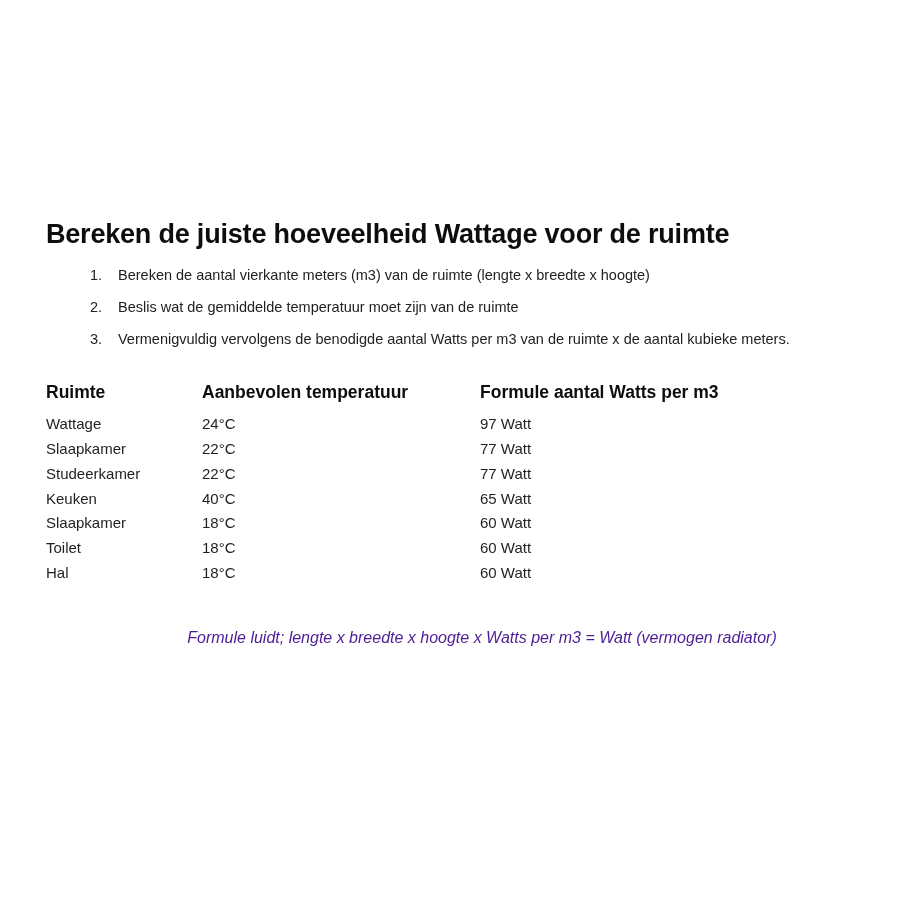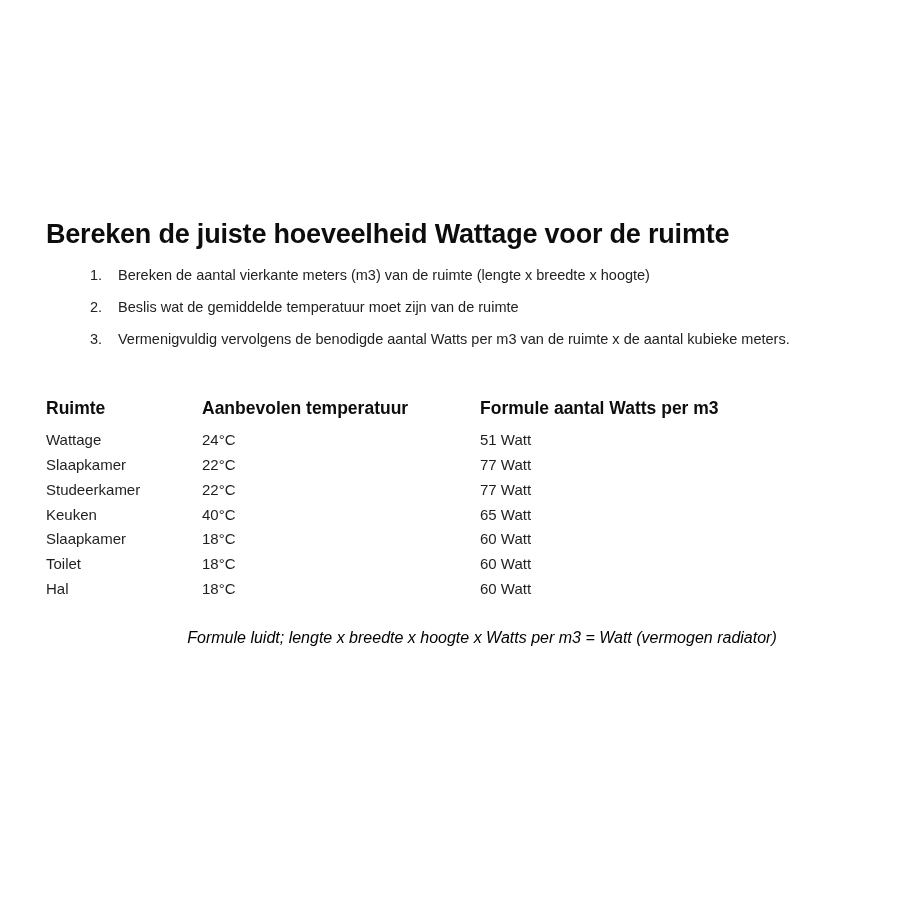--- a/index.html
+++ b/index.html
@@ -49,21 +49,21 @@
   .steps li::before {
     content: counter(step) ".";
     position: absolute;
     left: 0;
     top: 0;
   }
 
   .wattage-table {
     position: absolute;
     left: 46px;
-    top: 397px;
+    top: 381px;
   }
   .trow {
     display: grid;
     grid-template-columns: 156px 278px 340px;
     align-items: baseline;
   }
   .trow.thead {
     font-size: 17.5px;
     font-weight: 700;
     color: #0d0d0d;
@@ -80,21 +80,21 @@
   }
 
   .formula-note {
     position: absolute;
     left: 64px;
     top: 629px;
     width: 836px;
     text-align: center;
     font-style: italic;
     font-size: 16px;
-    color: #000000;
+    color: #4c1d95;
     white-space: nowrap;
   }
 </style>
 </head>
 <body>
 
 <h1 class="doc-title">Bereken de juiste hoeveelheid Wattage voor de ruimte</h1>
 
 <ol class="steps">
   <li>Bereken de aantal vierkante meters (m3) van de ruimte (lengte x breedte x hoogte)</li>
@@ -105,21 +105,21 @@
 <div class="wattage-table">
   <div class="trow thead">
     <div>Ruimte</div>
     <div>Aanbevolen temperatuur</div>
     <div>Formule aantal Watts per m3</div>
   </div>
 
   <div class="trow tbody-row">
     <div>Wattage</div>
     <div>24°C</div>
-    <div>51 Watt</div>
+    <div>97 Watt</div>
   </div>
   <div class="trow tbody-row">
     <div>Slaapkamer</div>
     <div>22°C</div>
     <div>77 Watt</div>
   </div>
   <div class="trow tbody-row">
     <div>Studeerkamer</div>
     <div>22°C</div>
     <div>77 Watt</div>

